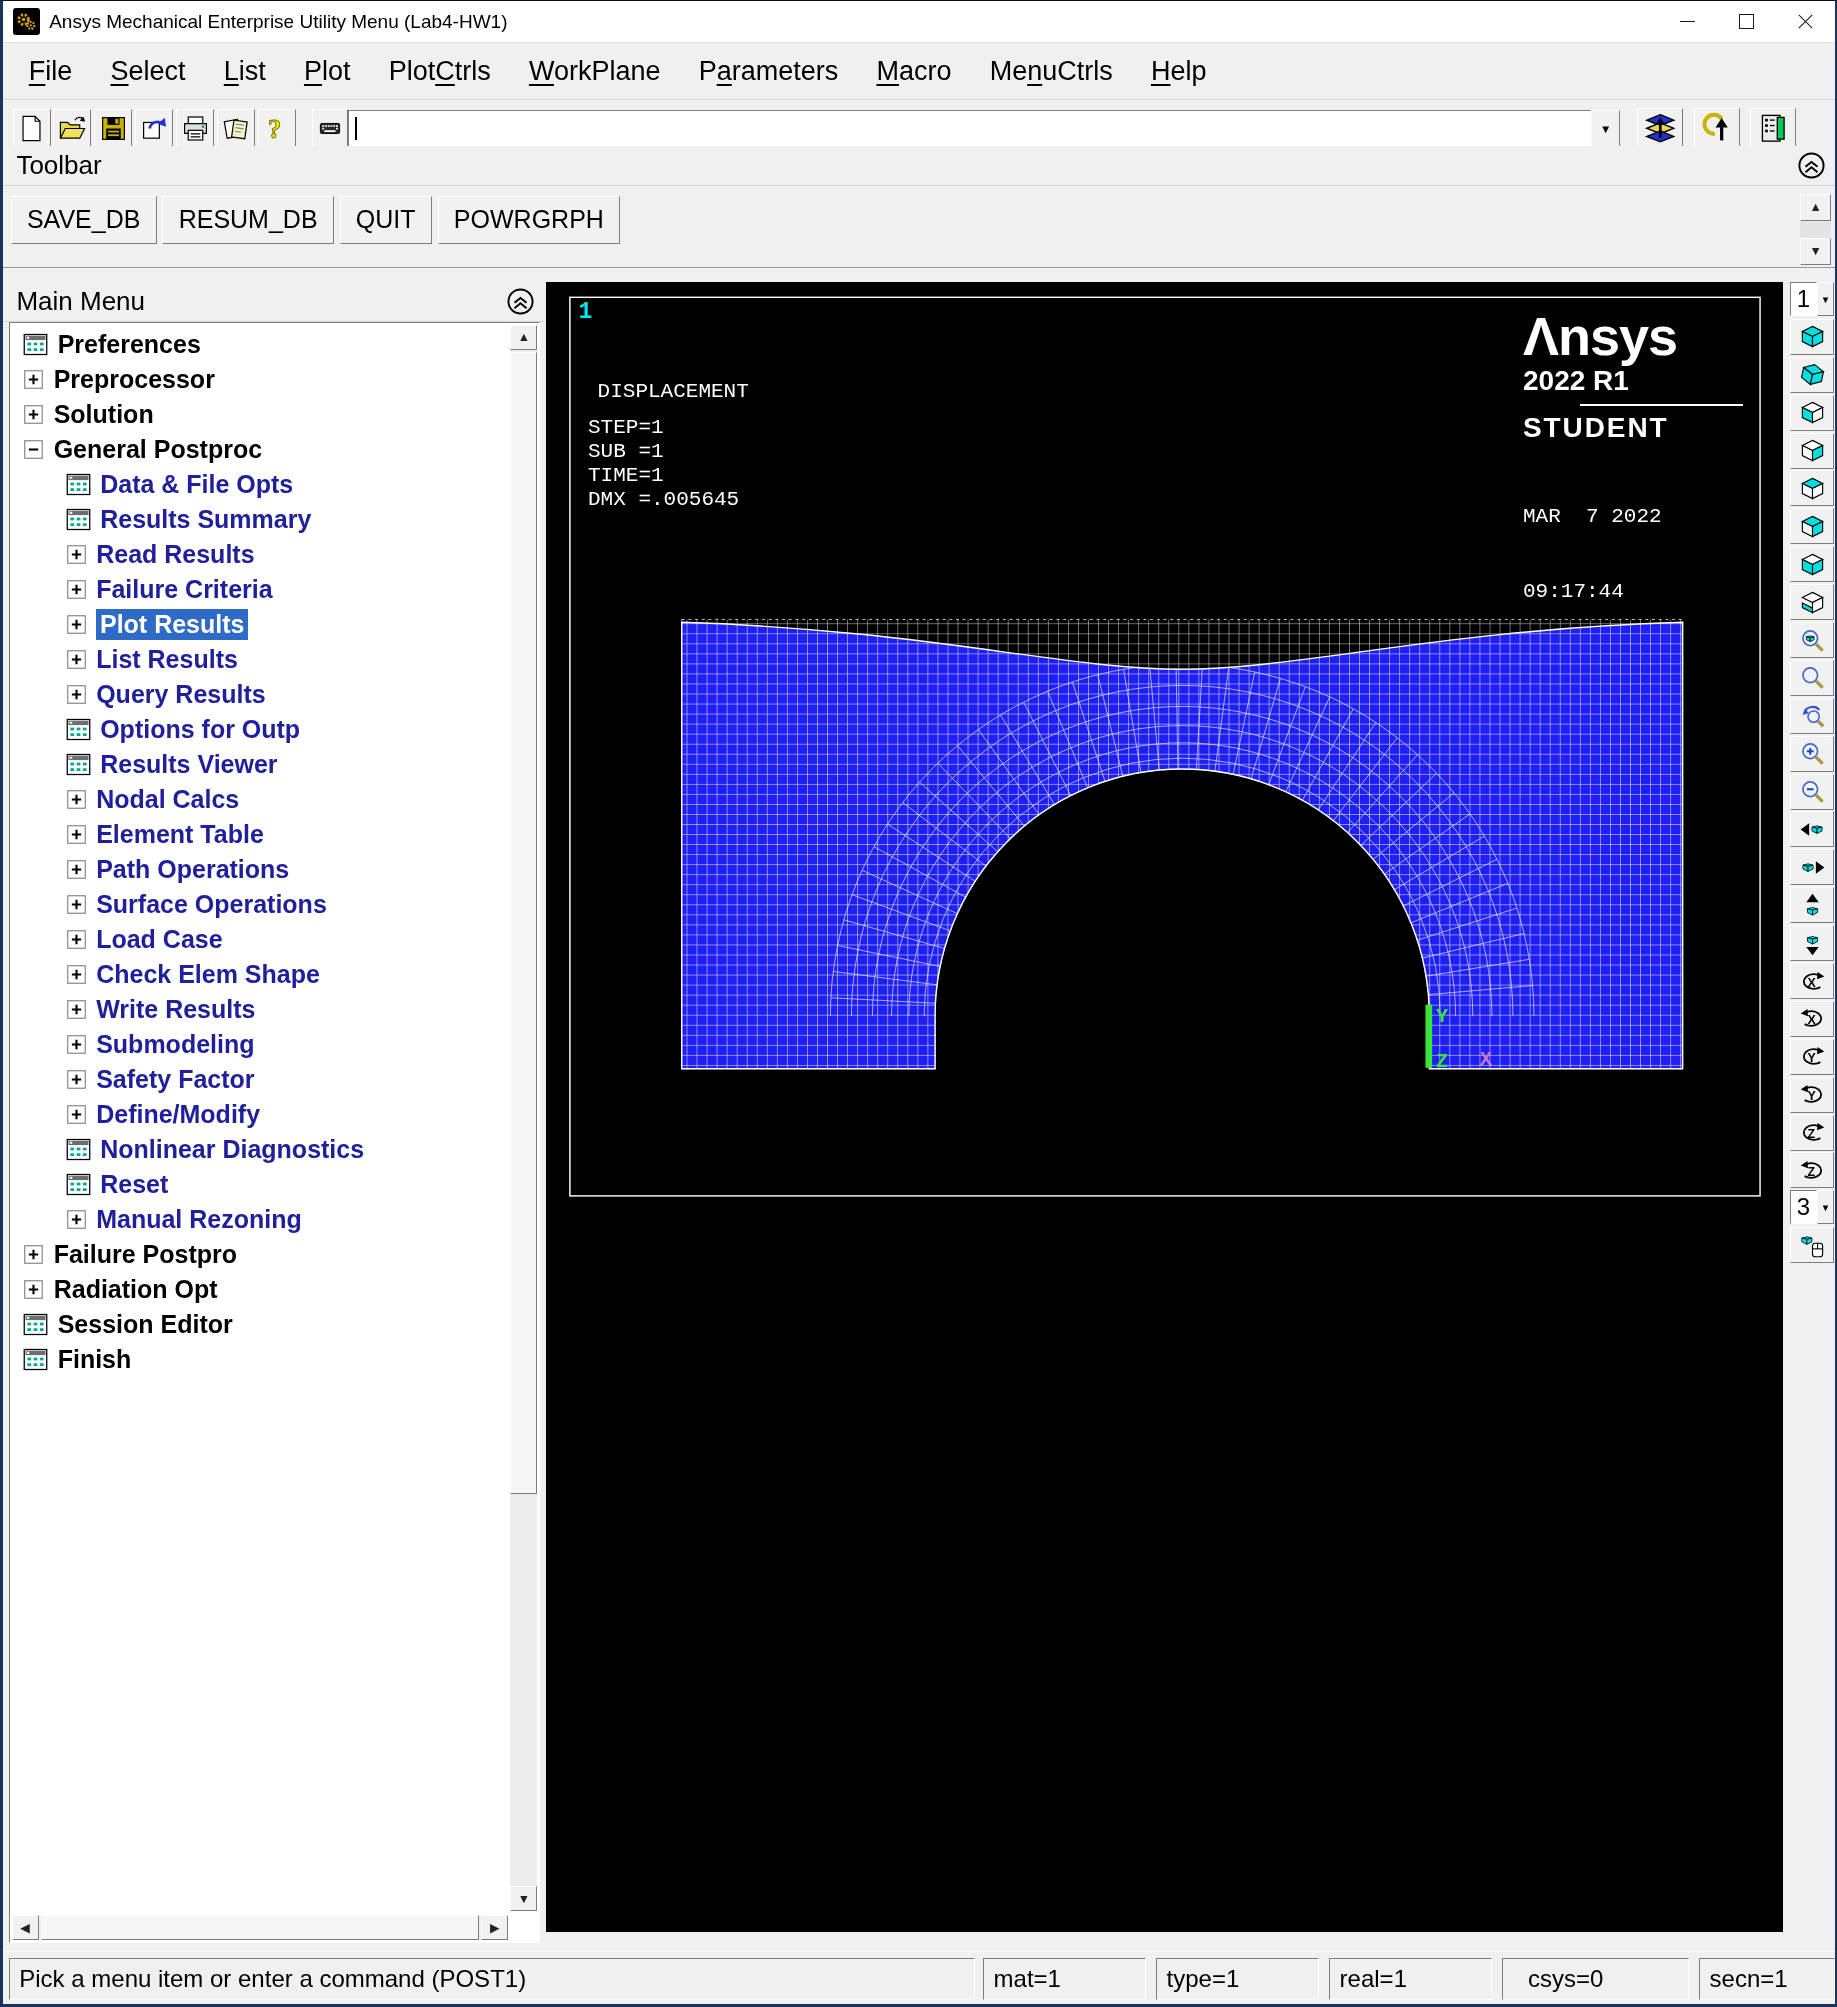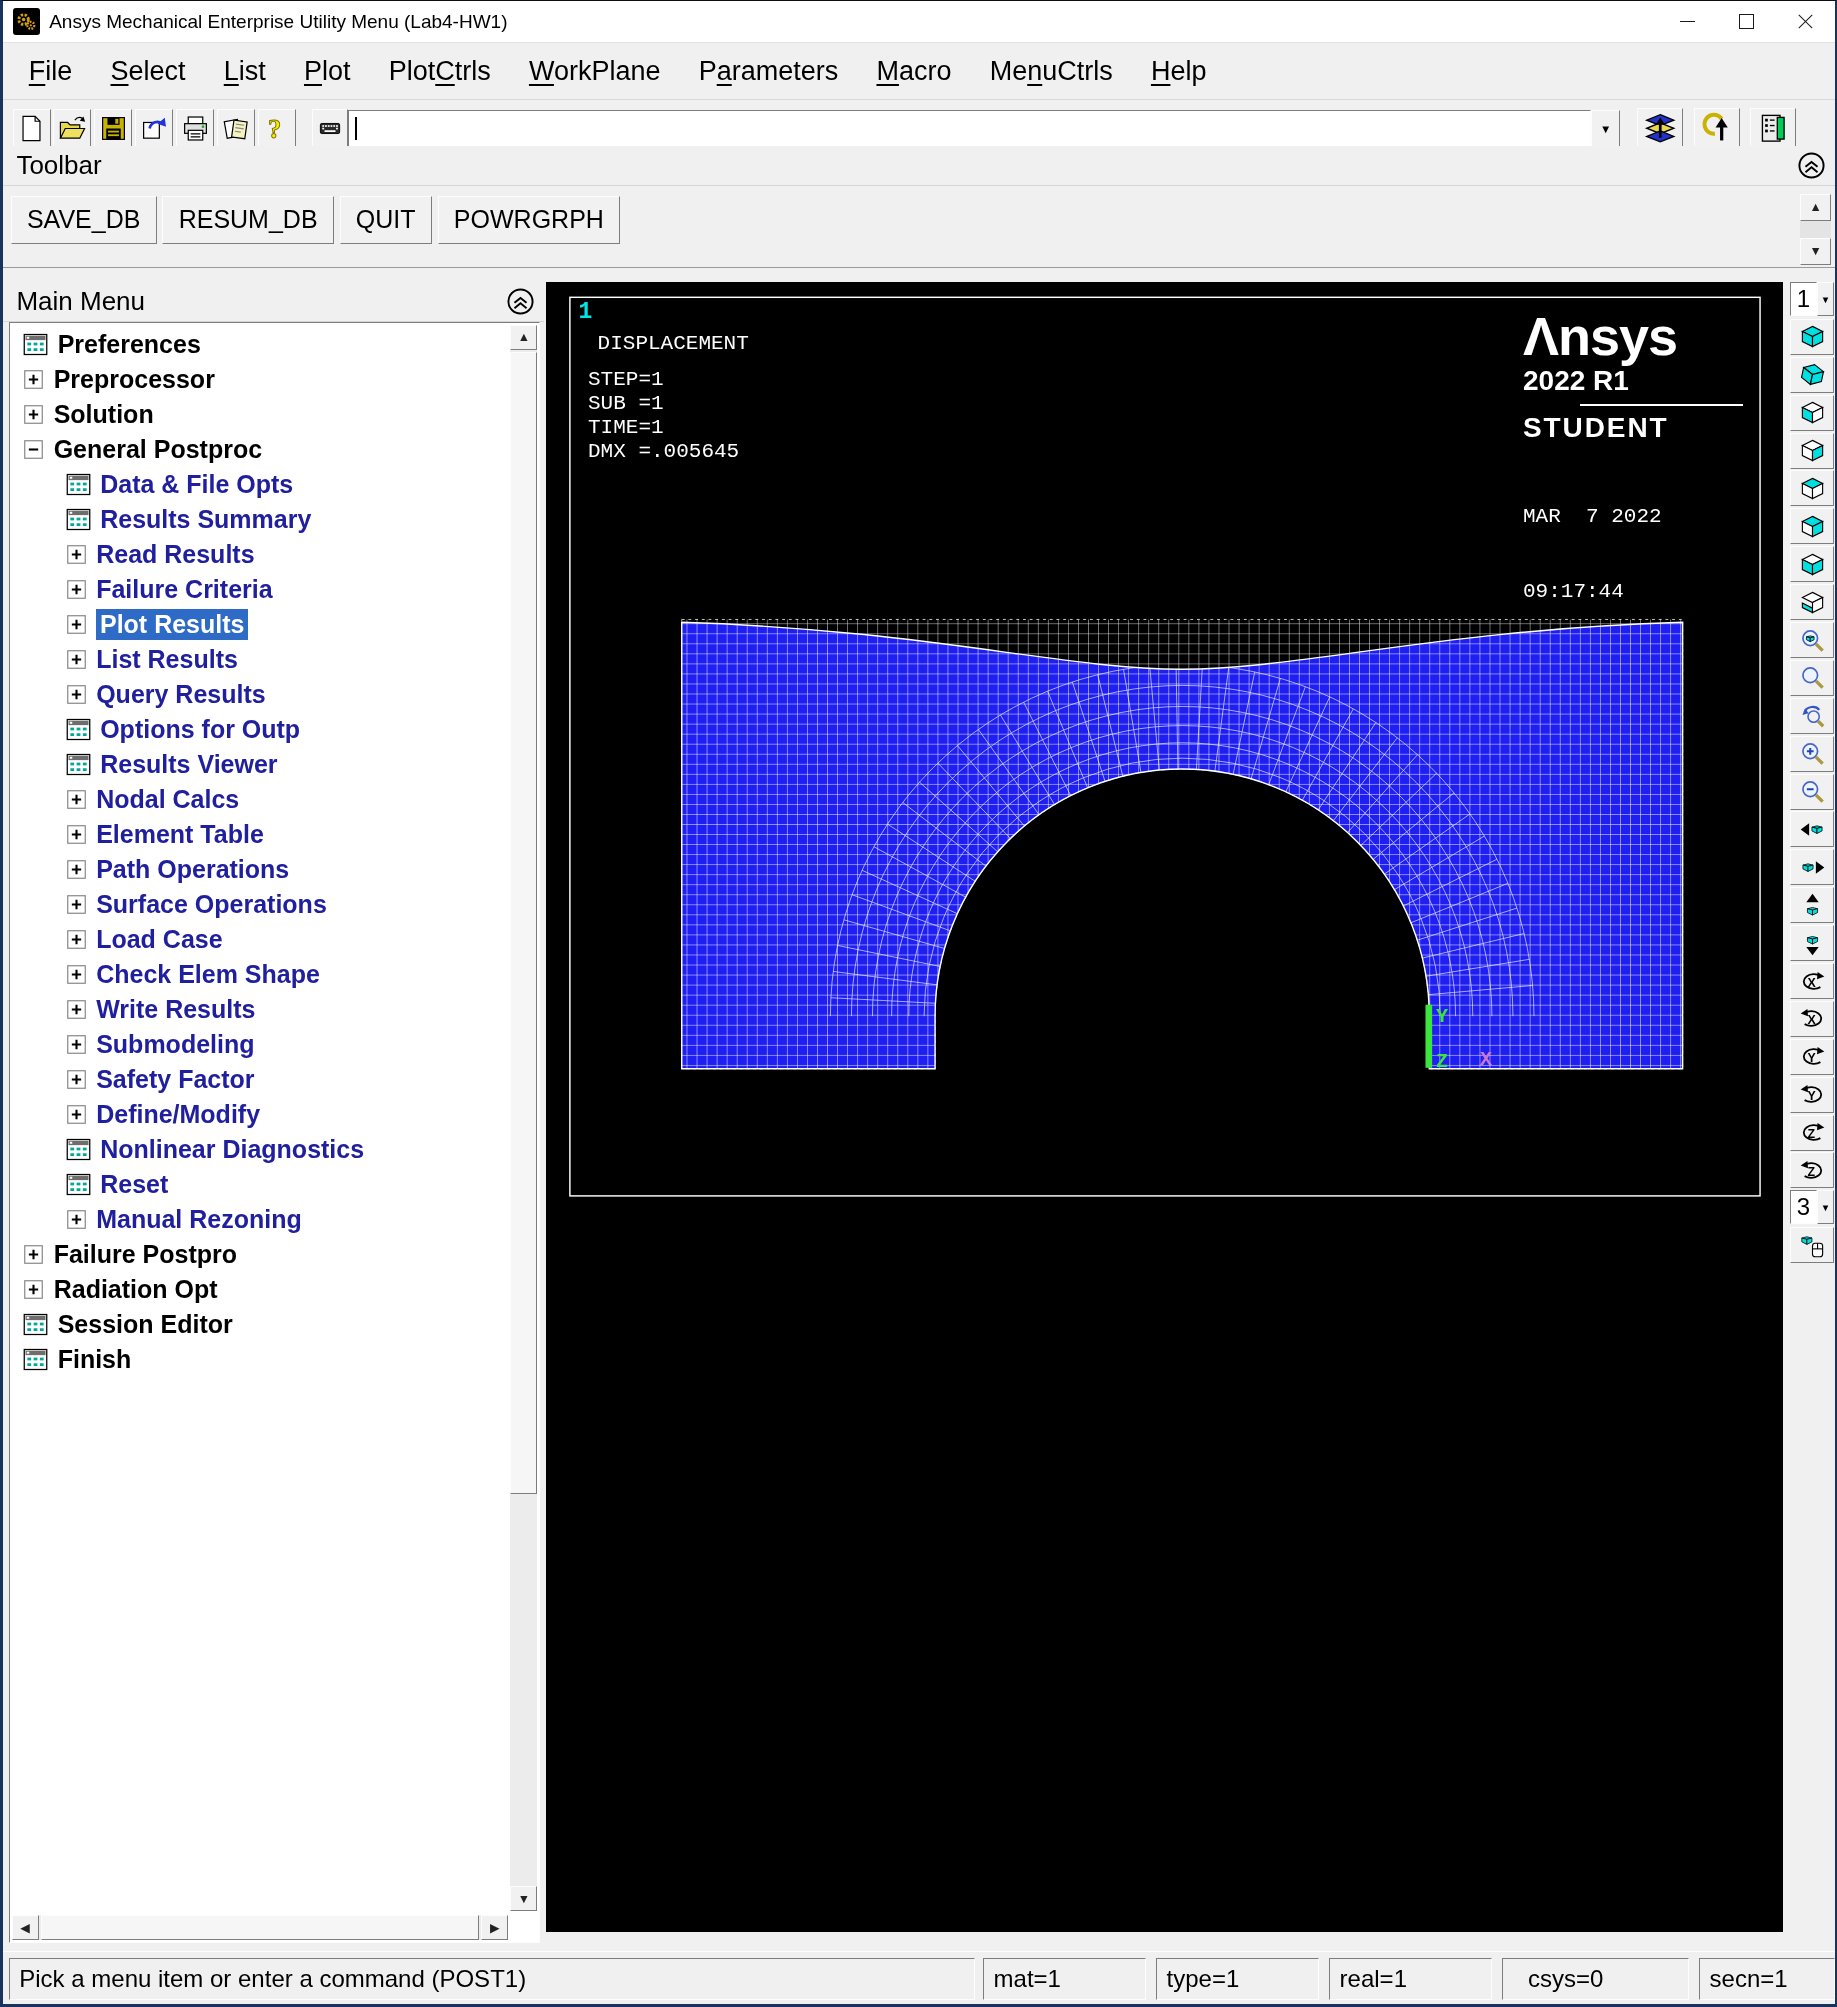--- a/index.html
+++ b/index.html
@@ -77,21 +77,21 @@
   .hscroll .left{left:0;} .hscroll .right{right:0;}
   .hthumb{position:absolute;top:0;left:29px;right:29px;height:25px;background:#f6f6f6;
           border:1.9px solid;border-color:#fdfdfd #7d7d7d #7d7d7d #fdfdfd;}
   
   .graphics{position:absolute;left:543px;top:0;width:1237px;height:1650px;background:#000;}
   .graphics svg#plot{position:absolute;left:0;top:0;}
   .win-num{position:absolute;left:32.5px;top:17px;color:var(--cyan,#00e5e5);
            font-family:"Liberation Mono",monospace;font-size:23px;font-weight:bold;}
   .anno{position:absolute;left:42px;top:50px;color:#fff;font-family:"Liberation Mono",monospace;
         font-size:21px;line-height:24px;white-space:pre;}
-  .anno .l0{margin-left:9.6px;margin-bottom:11.5px;}
+  .anno .l0{margin-left:9.6px;margin-bottom:11.5px;margin-top:48px;}
   .logo{position:absolute;right:40px;top:27px;color:#fff;text-align:left;width:220px;}
   .logo .wordmark{font-size:54px;font-weight:bold;line-height:1;letter-spacing:-1px;}
   .logo .release{font-size:28px;font-weight:bold;margin-top:1.9px;}
   .logo .rule{height:1.9px;background:#fff;margin:7.6px 0 5.7px 57px;}
   .logo .edition{font-size:28px;font-weight:bold;letter-spacing:1.9px;}
   .logo .datetime{font-family:"Liberation Mono",monospace;font-size:21px;line-height:25px;margin-top:9.6px;white-space:pre;}
   
   .right-bar{position:absolute;left:1784px;top:0;width:50px;height:100%;display:flex;flex-direction:column;align-items:center;}
   .rb-btn{width:44px;height:36px;margin-bottom:1.9px;flex:0 0 auto;}
   .rb-btn svg{width:29px;height:27px;}

